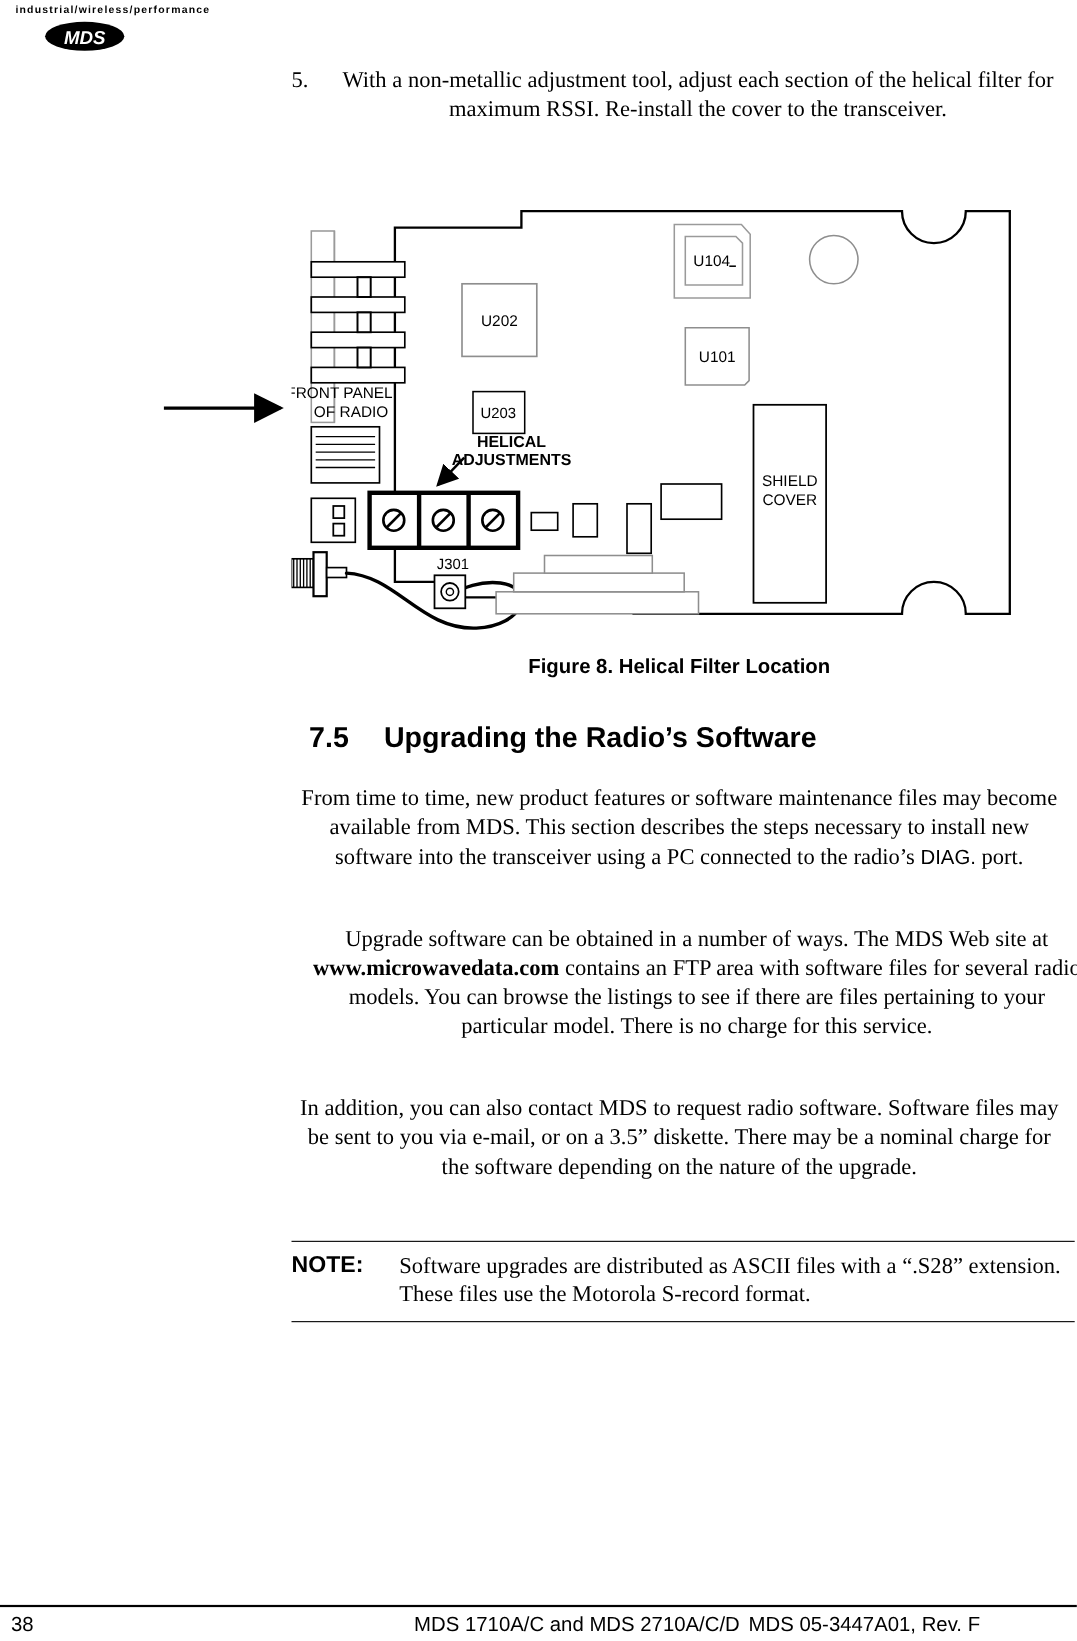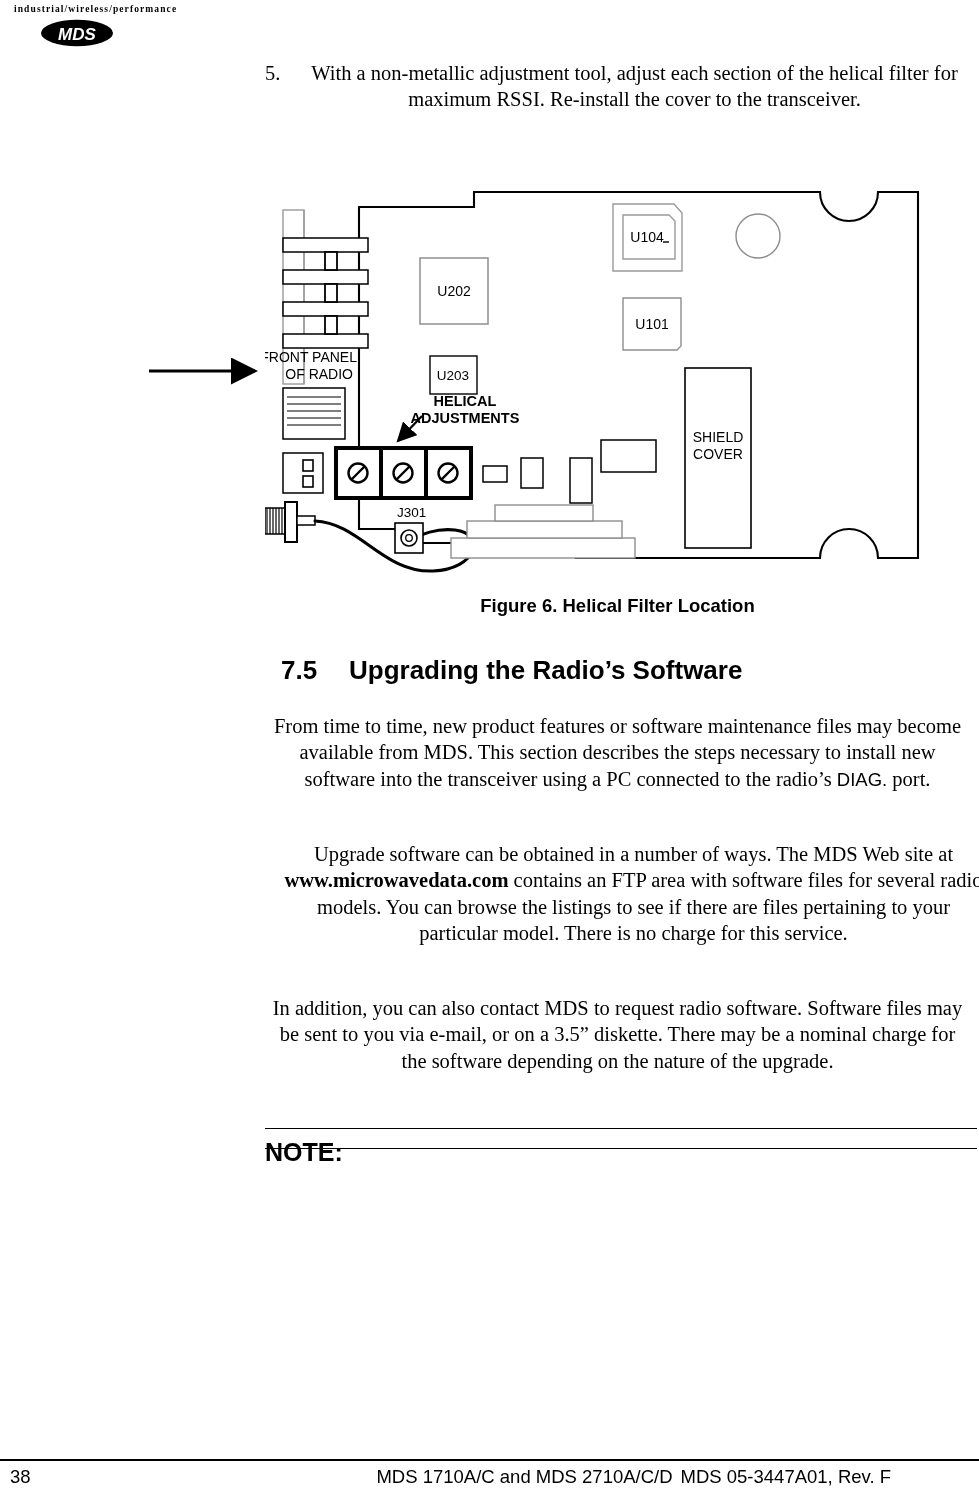--- a/index.html
+++ b/index.html
@@ -18,21 +18,21 @@
 
   
   #header-block {
     position: absolute;
     left: 14px;
     top: 4px;
     width: 300px;
     height: 50px;
   }
   #tagline {
-    font-family: Liberation Serif, serif;
+    font-family: Liberation Sans, sans-serif;
     font-size: 9.5px;
     font-weight: bold;
     letter-spacing: 1.1px;
     color: #000;
     white-space: nowrap;
     line-height: 11px;
   }
   #mds-logo {
     position: absolute;
     left: 26px;
@@ -132,21 +132,21 @@
   #note-inner {
     position: relative;
     padding: 9px 0 10px 0;
   }
   #note-label {
     position: absolute;
     left: 0;
     top: 9px;
     font-family: "Liberation Sans", sans-serif;
     font-weight: bold;
-    font-size: 25px;
+    font-size: 21px;
   }
   #note-text {
     margin-left: 98px;
     font-size: 20.5px;
     line-height: 26.4px;
   }
 
   
   #footer-rule {
     position: absolute;
@@ -336,21 +336,21 @@
   <svg width="120" height="30" style="position:absolute; left:-118px; top:178px;" viewBox="0 0 120 30" xmlns="http://www.w3.org/2000/svg">
     <defs>
       <marker id="arrhead2" markerWidth="9" markerHeight="9" refX="8" refY="4.5" orient="auto" markerUnits="strokeWidth">
         <path d="M0,0 L9,4.5 L0,9 z" fill="#000"></path>
       </marker>
     </defs>
     <line x1="2" y1="15" x2="108" y2="15" stroke="#000" stroke-width="3" marker-end="url(#arrhead2)"></line>
   </svg>
 </div>
 
-<div id="figure-caption">Figure 6. Helical Filter Location</div>
+<div id="figure-caption">Figure 8. Helical Filter Location</div>
 
 <div id="sec-heading">
   <span class="secnum">7.5</span><span>Upgrading the Radio’s Software</span>
 </div>
 
 <div class="col" id="para1">
   <p class="body"><span>From time to time, new product features or software maintenance files may become available from MDS. This section describes the steps necessary to install new software into the transceiver using a PC connected to the radio’s </span><span class="sans-inline">DIAG.</span><span> port.</span></p>
 </div>
 
 <div class="col" id="para2">
@@ -358,20 +358,21 @@
 </div>
 
 <div class="col" id="para3">
   <p class="body">In addition, you can also contact MDS to request radio software. Software files may be sent to you via e-mail, or on a 3.5” diskette. There may be a nominal charge for the software depending on the nature of the upgrade.</p>
 </div>
 
 <div id="note-block">
   <div id="note-rule-top"></div>
   <div id="note-inner">
     <div id="note-label">NOTE:</div>
+    <div id="note-text" class="body">Software upgrades are distributed as ASCII files with a “.S28” extension. These files use the Motorola S-record format.</div>
   </div>
   <div id="note-rule-bottom"></div>
 </div>
 
 <div id="footer-rule"></div>
 <div id="footer">
   <span class="fl">38</span>
   <span class="fc">MDS 1710A/C and MDS 2710A/C/D</span>
   <span class="fr">MDS 05-3447A01, Rev. F</span>
 </div>

